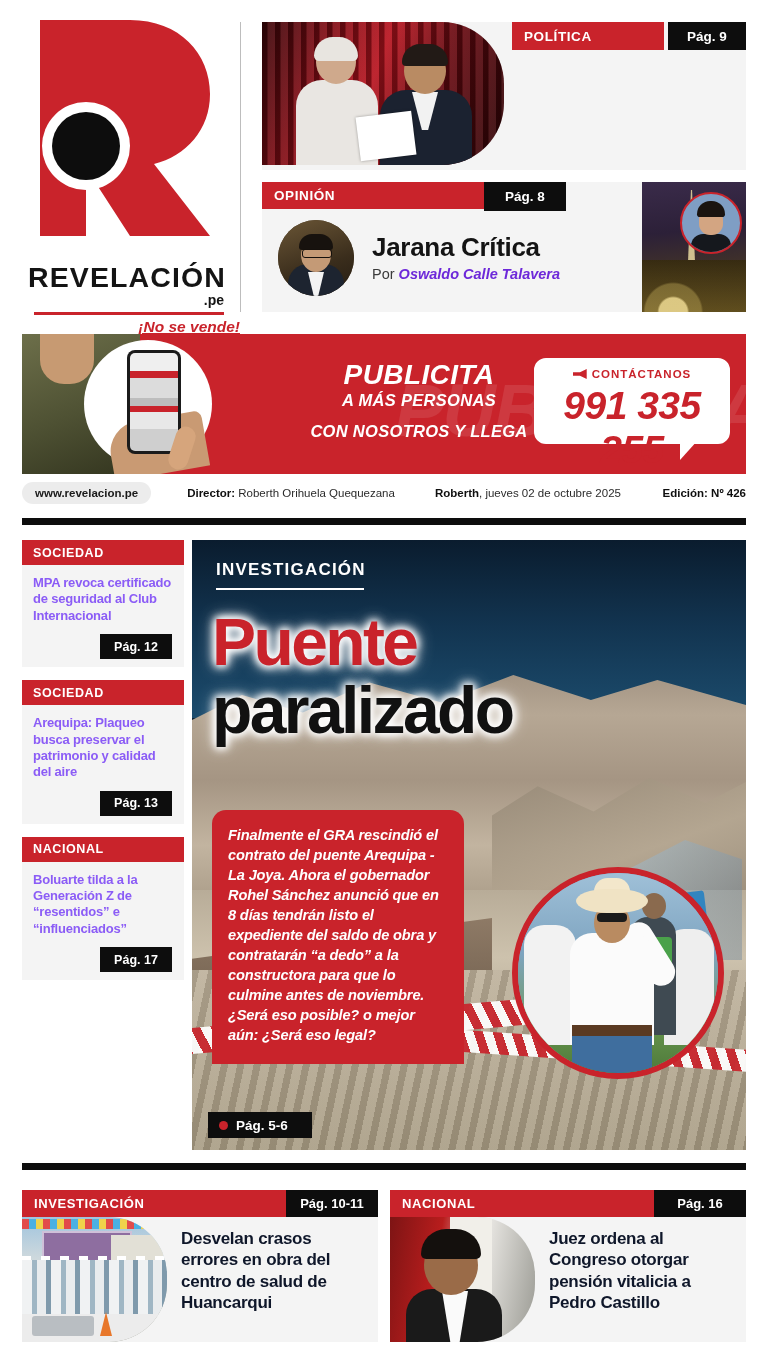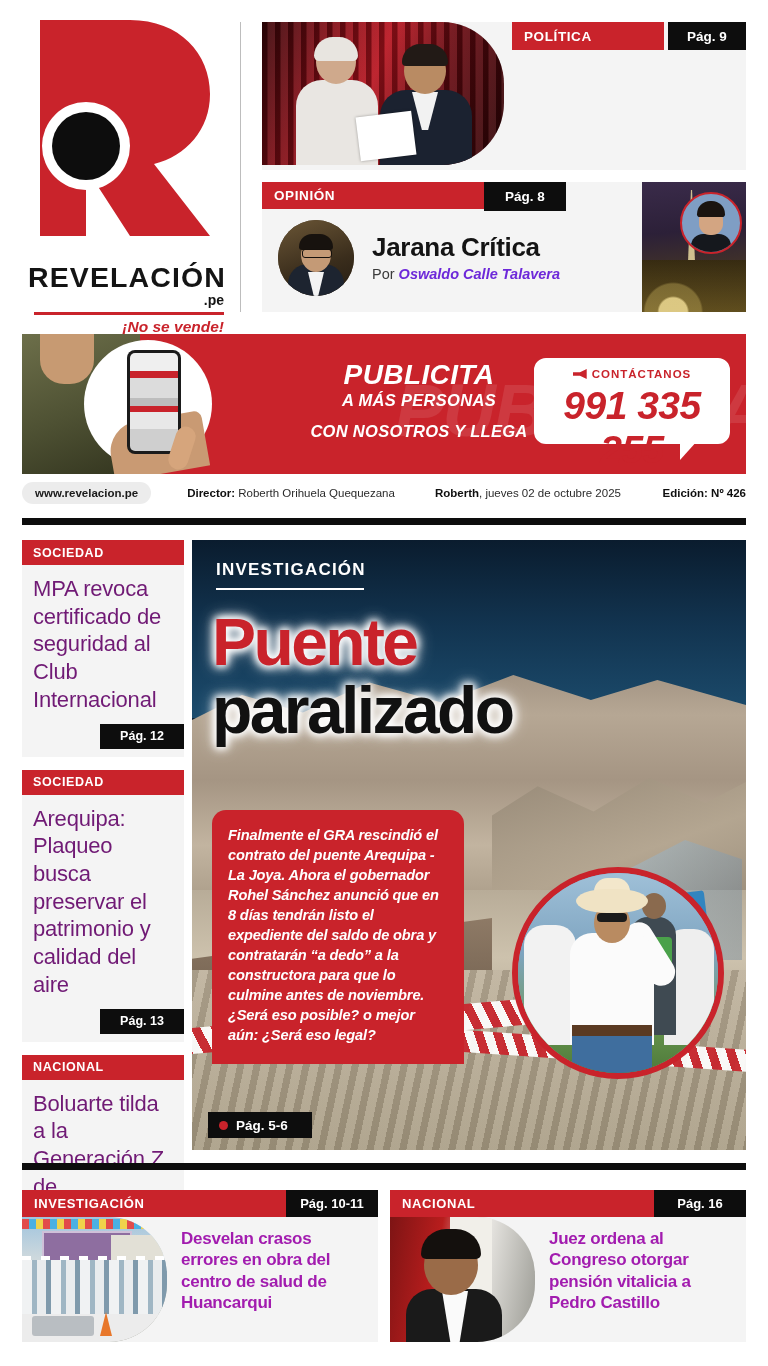--- a/index.html
+++ b/index.html
@@ -23,22 +23,22 @@
     position:absolute;left:0;top:245px;width:196px;
     font-size:28.5px;font-weight:bold;letter-spacing:1.1px;color:#141414;
     text-align:left;line-height:1;
   }
   .brand-pe{
     position:absolute;left:0;top:275px;width:196px;text-align:right;
     font-size:14px;font-weight:bold;color:#141414;line-height:1;
   }
   .brand-rule{position:absolute;left:6px;top:294px;width:190px;height:2.5px;background:#C9232B;}
   .brand-tag{
-    position:absolute;left:0;top:299px;width:196px;text-align:right;
-    font-size:15.5px;font-weight:bold;color:#C9232B;font-style:italic;line-height:1.3;
+    position:absolute;left:16px;top:299px;width:196px;text-align:right;
+    font-size:15.5px;font-weight:bold;color:#C9232B;font-style:italic;line-height:1.3;text-decoration:underline;
   }
   .mast-divider{position:absolute;left:240px;top:22px;width:1px;height:290px;background:#bdbdbd;}
 
   
   .politica{position:absolute;left:262px;top:22px;width:484px;height:148px;background:#f4f4f4;}
   .pol-photo{
     position:absolute;left:0;top:0;width:242px;height:143px;overflow:hidden;
     border-top-right-radius:62px;border-bottom-right-radius:62px;
     background:linear-gradient(110deg,#3a0508 0%,#7d0c14 22%,#b8141f 45%,#6d0a11 66%,#2c0406 100%);
   }
@@ -122,22 +122,22 @@
   .ib-dir b{color:#0f0f0f;}
   .ib-date{margin-left:40px;font-size:11.5px;color:#2b2b2b;}
   .ib-date b{color:#0f0f0f;}
   .ib-ed{margin-left:auto;font-size:11.5px;font-weight:bold;color:#0f0f0f;}
   .rule-black{position:absolute;left:22px;top:518px;width:724px;height:7px;background:#0d0d0d;}
 
   
   .leftcol{position:absolute;left:22px;top:540px;width:162px;}
   .brief{background:#f4f4f4;margin-bottom:13px;position:relative;padding-bottom:8px;}
   .brief .bcat{height:25px;font-size:12.5px;letter-spacing:.6px;padding-left:11px;box-sizing:border-box;}
-  .brief .bhead{padding:10px 11px 4px 11px;font-size:22px;font-weight:normal;line-height:1.26;color:#701a75;letter-spacing:-.2px;}
-  .brief .bpag{margin:6px 0 0 auto;width:84px;height:25px;font-size:12.5px;}
+  .brief .bhead{padding:10px 11px 4px 11px;font-size:13px;font-weight:bold;line-height:1.26;color:#8b5cf6;letter-spacing:-.2px;}
+  .brief .bpag{margin:6px 12px 0 auto;width:72px;height:25px;font-size:12.5px;}
 
   
   .main{position:absolute;left:192px;top:540px;width:554px;height:610px;overflow:hidden;background:#0D2234;}
   .main-sky{position:absolute;left:0;top:0;width:554px;height:178px;
     background:linear-gradient(180deg,#0a1c2e 0%,#123450 48%,#1c4c6d 100%);}
   .main-mtn{position:absolute;left:0;top:120px;width:554px;height:250px;
     background:linear-gradient(180deg,#9d8e7e 0%,#b6a794 22%,#a59583 48%,#c2b4a0 74%,#a89a86 100%);
     clip-path:polygon(0 24%,9% 14%,20% 21%,32% 9%,45% 17%,58% 6%,72% 16%,84% 8%,100% 18%,100% 100%,0 100%);}
   .main-mtn2{position:absolute;left:300px;top:200px;width:254px;height:210px;
     background:linear-gradient(160deg,#8e8170 0%,#b3a590 55%,#8c7f6e 100%);
@@ -196,21 +196,21 @@
 
   
   .rule-black2{position:absolute;left:22px;top:1163px;width:724px;height:7px;background:#0d0d0d;}
   .bottom{position:absolute;left:22px;top:1190px;width:724px;height:152px;display:flex;gap:12px;}
   .bcard{width:356px;position:relative;}
   .bcard .hdr{display:flex;height:27px;}
   .bcard .hdr .c{flex:1;font-size:13px;letter-spacing:.6px;padding-left:12px;box-sizing:border-box;}
   .bcard .hdr .p{width:92px;font-size:13px;}
   .bcard .bd{display:flex;background:#f4f4f4;height:125px;}
   .bthumb{width:145px;height:125px;overflow:hidden;border-top-right-radius:58px;border-bottom-right-radius:58px;position:relative;flex:none;}
-  .bhl{flex:1;padding:11px 10px 0 14px;font-size:17px;font-weight:bold;line-height:1.25;color:#a21caf;letter-spacing:-.25px;}
+  .bhl{flex:1;padding:11px 10px 0 14px;font-size:17px;font-weight:bold;line-height:1.25;color:#0f172a;letter-spacing:-.25px;}
 
   
   .t1{background:linear-gradient(180deg,#9fc4de 0%,#cfd9dd 34%,#b9bcb4 62%,#8f9286 100%);}
   .t1 .ban{position:absolute;left:20px;top:14px;width:86px;height:38px;background:#8e6ea0;border:2px solid #cfc0d8;}
   .t1 .bld{position:absolute;right:4px;top:18px;width:52px;height:40px;background:#e2e0d6;}
   .t1 .crowd{position:absolute;left:0;bottom:26px;width:145px;height:56px;
     background:repeating-linear-gradient(90deg,#f0f2f3 0 10px,#9fb6c4 10px 15px,#e9ecee 15px 24px,#7f9aac 24px 29px);}
   .t1 .hats{position:absolute;left:0;bottom:74px;width:145px;height:12px;
     background:repeating-linear-gradient(90deg,#ffffff 0 9px,transparent 9px 19px);}
   .t1 .tbl{position:absolute;left:0;bottom:0;width:145px;height:28px;background:#ececec;}

